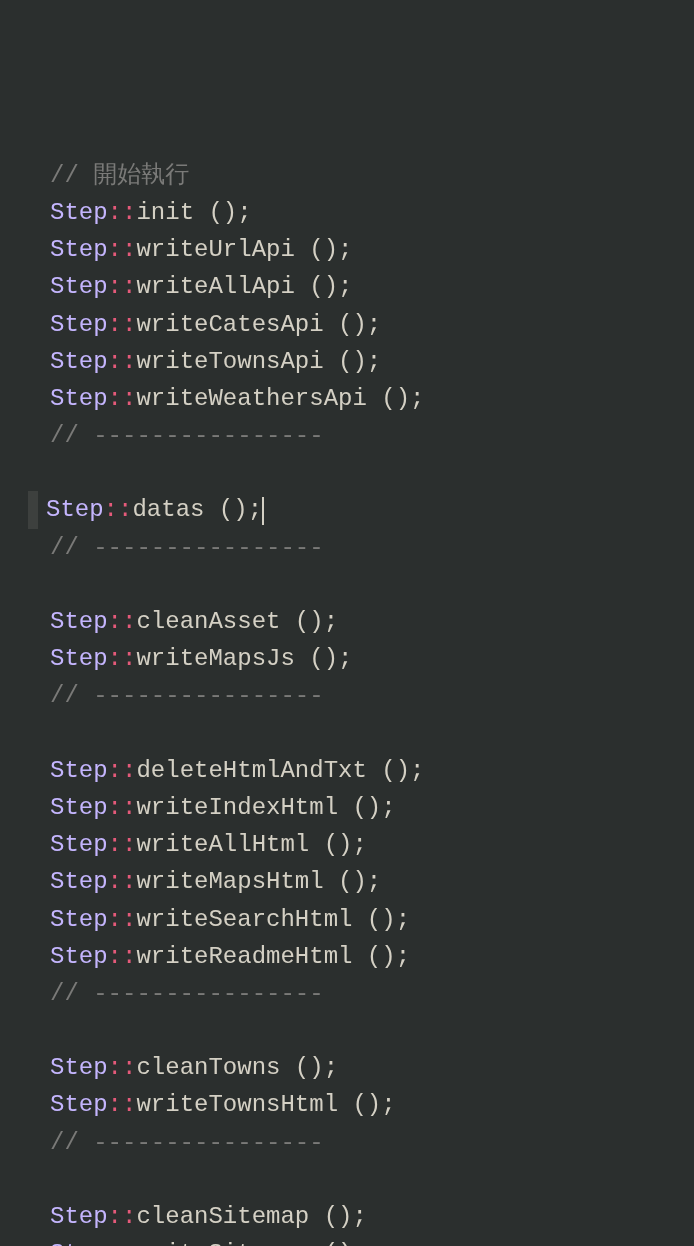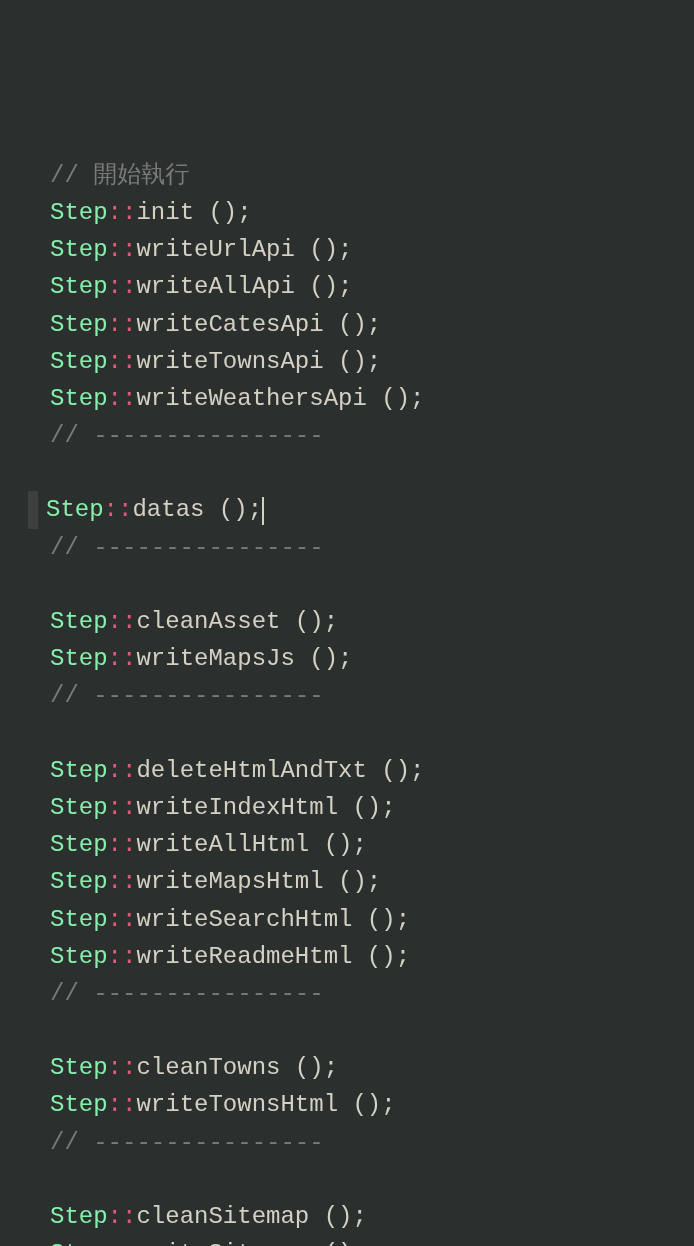--- a/index.html
+++ b/index.html
@@ -10,21 +10,21 @@
     line-height: 1.55;
     padding: 8px 18px;
     color: #d4d0c4;
     width: 694px;
     height: 1246px;
     overflow: hidden;
     white-space: pre;
   }
   .line { display: block; }
   .comment { color: #7a7a78; }
-  .class { color: #86efac; text-align: right; }
+  .class { color: #c4b5fd; text-align: right; }
   .scope { color: #e55a7a; }
   .method { color: #d4d0c4; }
   .paren { color: #d4d0c4; }
   .cursor {
     display: inline-block;
     width: 2px;
     height: 1.2em;
     background: #d4d0c4;
     vertical-align: text-bottom;
     margin-bottom: -2px;

